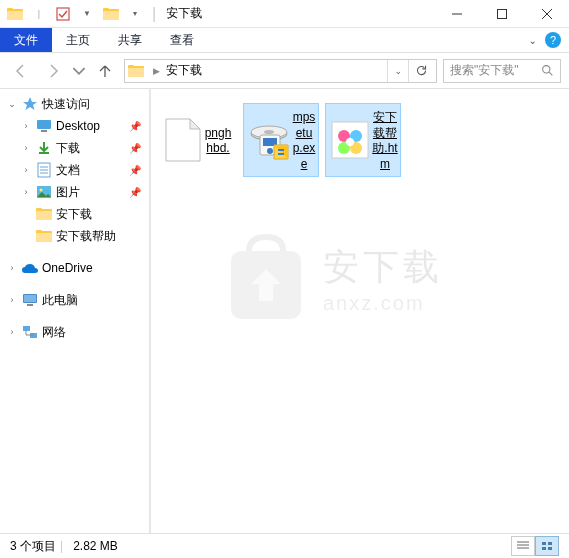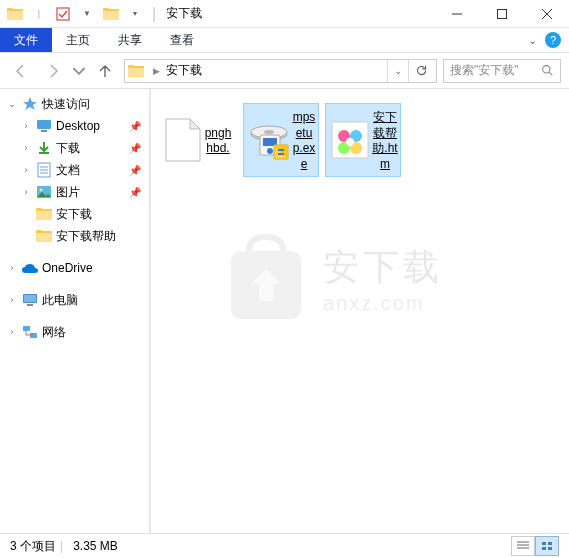--- a/index.html
+++ b/index.html
@@ -357,21 +357,21 @@
         <div class="wt1">安下载</div>
         <div class="wt2">anxz.com</div>
       </div>
     </div>
   </div>
 </div>
 
 <div class="statusbar">
   <span>3 个项目</span>
   <span class="sdiv">|</span>
-  <span style="margin-left:6px;">3.35 MB</span>
+  <span style="margin-left:6px;">2.82 MB</span>
   <div class="viewbtns">
     <div>
         <svg width="12" height="10" viewBox="0 0 12 10">
           <line x1="0" y1="1" x2="12" y2="1" stroke="#666"></line>
           <line x1="0" y1="4" x2="12" y2="4" stroke="#666"></line>
           <line x1="0" y1="7" x2="12" y2="7" stroke="#666"></line>
         </svg>
       </div>
     <div class="active">
         <svg width="12" height="10" viewBox="0 0 12 10">

